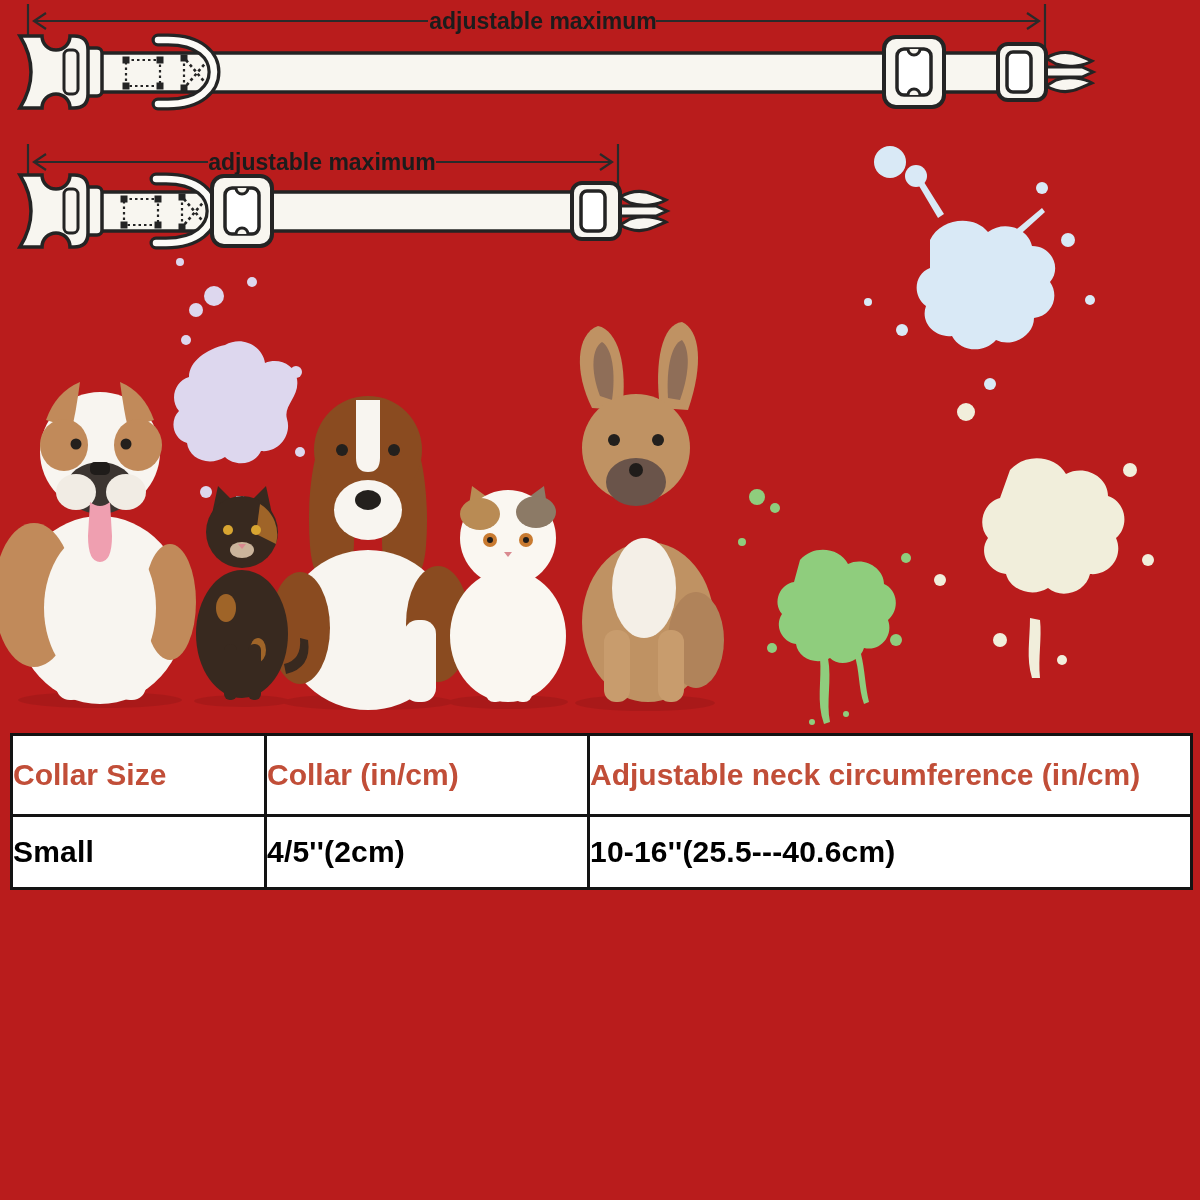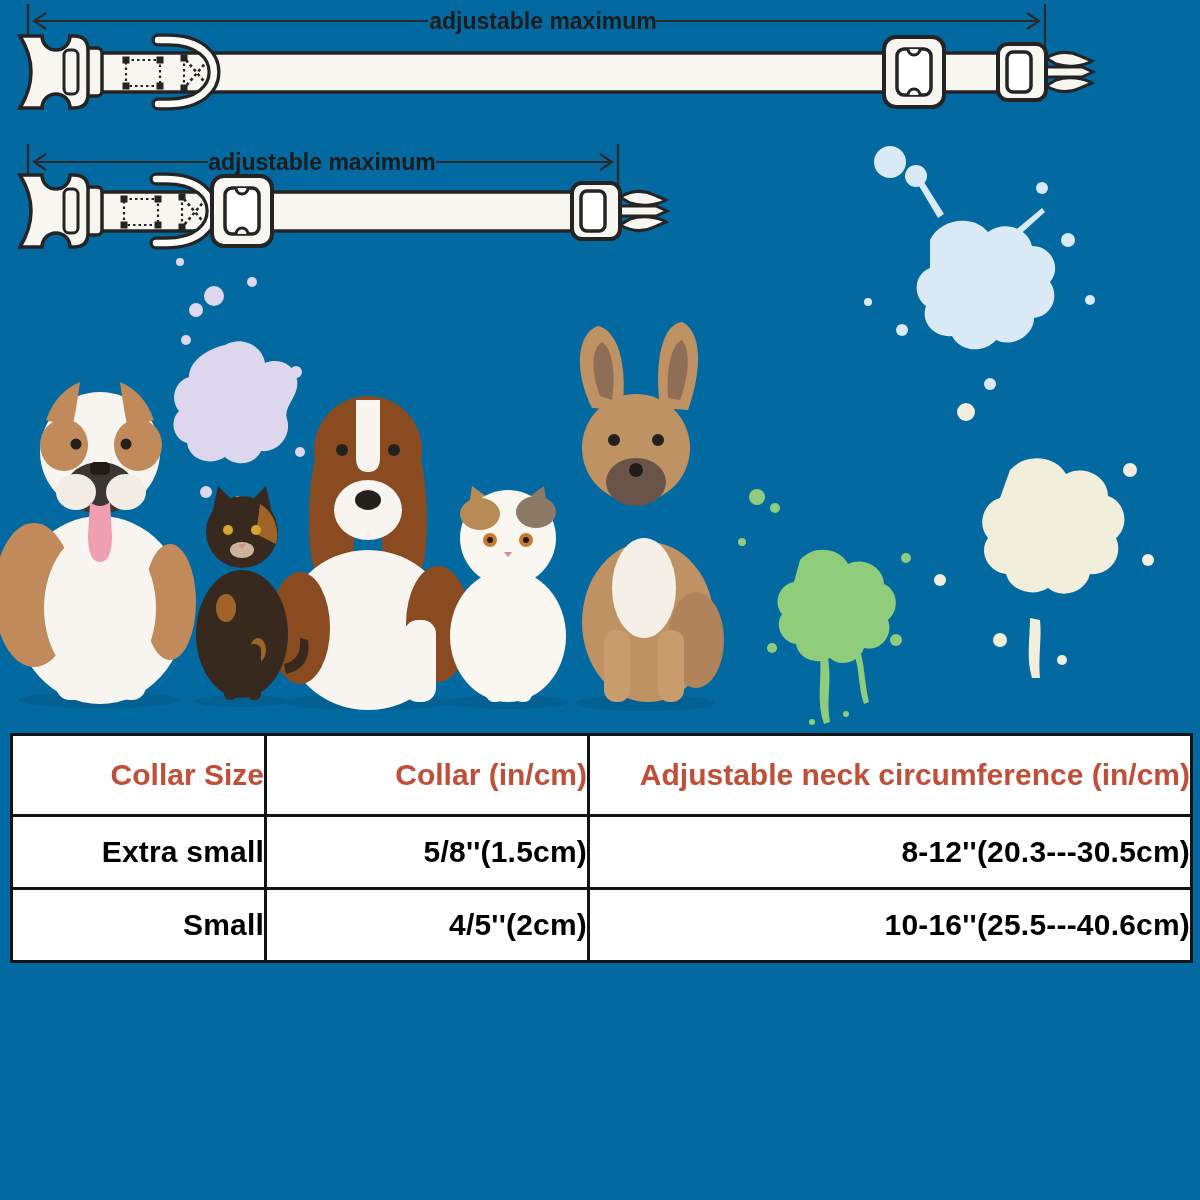--- a/index.html
+++ b/index.html
@@ -1,31 +1,31 @@
 <!DOCTYPE html>
 <html><head>
 <meta charset="utf-8">
 <style>
   html,body{margin:0;padding:0;background:#ffffff;}
   .canvas{
-    position:relative;width:1200px;height:1200px;background:#0369a1;overflow:hidden;
+    position:relative;width:1200px;height:1200px;background:#b91c1c;overflow:hidden;
     font-family:"Liberation Sans", sans-serif;
   }
   .layer{position:absolute;left:0;top:0;}
   svg text.dim-label{
     font-family:"Liberation Sans", sans-serif;
     font-size:23px;font-weight:bold;fill:#1c1c1c;text-anchor:middle;
   }
   
   .size-table{
     position:absolute;left:10px;top:733px;width:1180px;
     border-collapse:collapse;table-layout:fixed;background:#ffffff;
   }
   .size-table th,.size-table td{
-    border:3px solid #131313;text-align:right;vertical-align:middle;
+    border:3px solid #131313;text-align:left;vertical-align:middle;
     font-family:"Liberation Sans", sans-serif;font-weight:bold;color:#000000;
     padding:0;
   }
   .size-table thead th{height:78px;font-size:30px;color:#c14e38;}
   .size-table tbody td{height:70px;font-size:30px;letter-spacing:0.2px;}
 </style>
 </head>
 <body>
 
 <div class="canvas">
@@ -295,25 +295,20 @@
     </colgroup>
     <thead>
       <tr>
         <th>Collar Size</th>
         <th>Collar (in/cm)</th>
         <th>Adjustable neck circumference (in/cm)</th>
       </tr>
     </thead>
     <tbody>
       <tr>
-        <td>Extra small</td>
-        <td>5/8''(1.5cm)</td>
-        <td>8-12''(20.3---30.5cm)</td>
-      </tr>
-      <tr>
         <td>Small</td>
         <td>4/5''(2cm)</td>
         <td>10-16''(25.5---40.6cm)</td>
       </tr>
     </tbody>
   </table>
 
 </div>
 
 </body></html>

